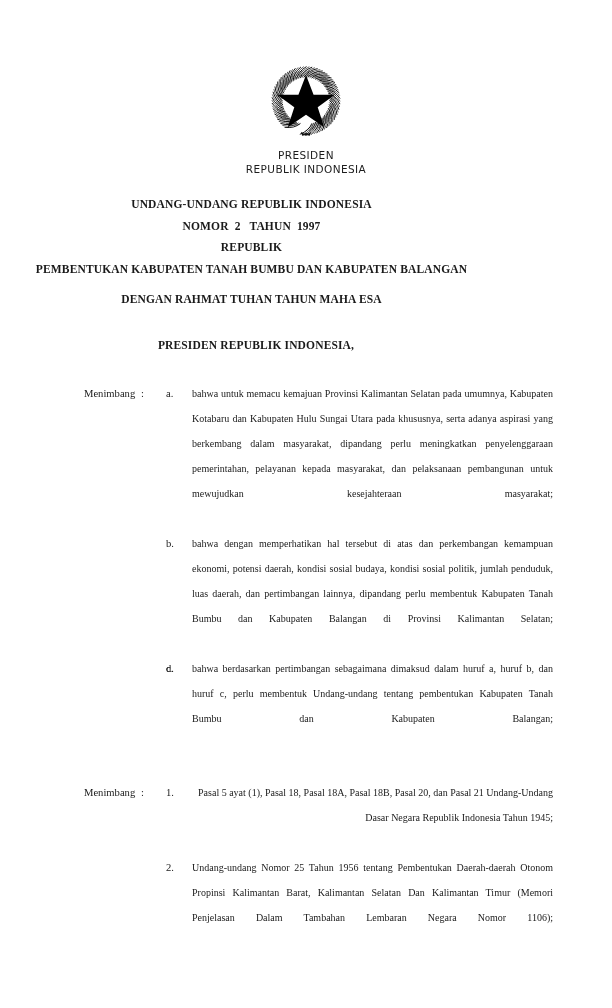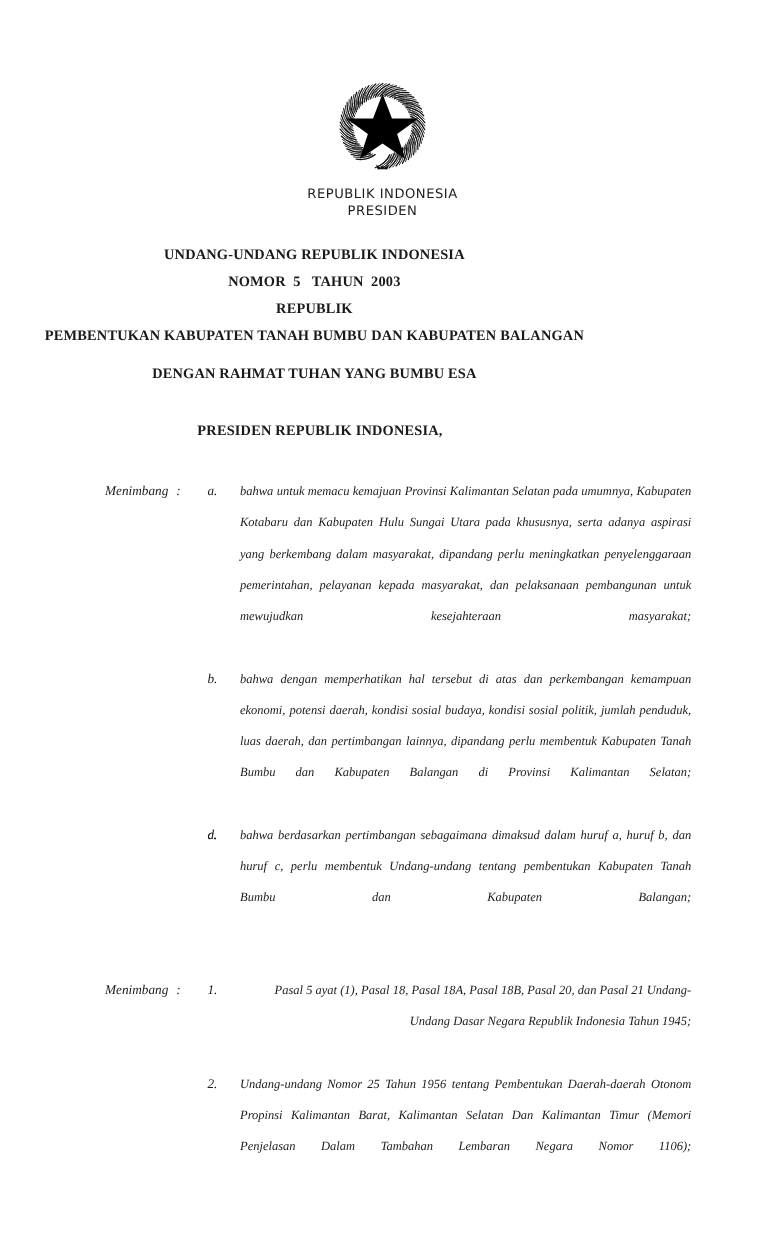--- a/index.html
+++ b/index.html
@@ -83,21 +83,20 @@
   }
 
   .clause {
     position: relative;
     min-height: 1px;
   }
   .clause-row {
     position: relative;
     padding-left: 192px;
     padding-right: 59px;
-    font-style: italic;
   }
   .clause-text {
     font-size: 10px;
     line-height: 25px;
     text-align: justify;
     text-justify: inter-word;
     hyphens: none;
     white-space: pre-wrap;
   }
   .clause-text.ragged { text-align: right; }
@@ -268,32 +267,32 @@
 
       <polygon points="50,22 58.8,45.2 83.5,45.2 63.6,59.6 71.2,82.8 50,68.4 28.8,82.8 36.4,59.6 16.5,45.2 41.2,45.2" fill="#000000"></polygon>
 
       <g fill="#111111">
         <path d="M50 92 l-6 -4 l1.5 4.6 z"></path>
         <path d="M50 92 l6 -4 l-1.5 4.6 z"></path>
         <circle cx="50" cy="91" r="1.6"></circle>
       </g>
     </svg>
     <div class="crest-caption">
+      <div>PRESIDEN</div>
       <div>REPUBLIK INDONESIA</div>
-      <div>PRESIDEN</div>
     </div>
   </div>
 
   <div class="title-block">
     <div class="ln">UNDANG-UNDANG REPUBLIK INDONESIA</div>
-    <div class="ln">NOMOR  5   TAHUN  2003</div>
+    <div class="ln">NOMOR  2   TAHUN  1997</div>
     <div class="ln">REPUBLIK</div>
     <div class="ln">PEMBENTUKAN KABUPATEN TANAH BUMBU DAN KABUPATEN BALANGAN</div>
     <div class="title-gap"></div>
-    <div class="ln">DENGAN RAHMAT TUHAN YANG BUMBU ESA</div>
+    <div class="ln">DENGAN RAHMAT TUHAN TAHUN MAHA ESA</div>
   </div>
 
   <div class="presiden-ri">PRESIDEN REPUBLIK INDONESIA,</div>
 
   <div class="body-area">
 
     <div class="clause">
       <div class="clause-row">
         <span class="label-key">Menimbang</span>
         <span class="label-colon">:</span>

